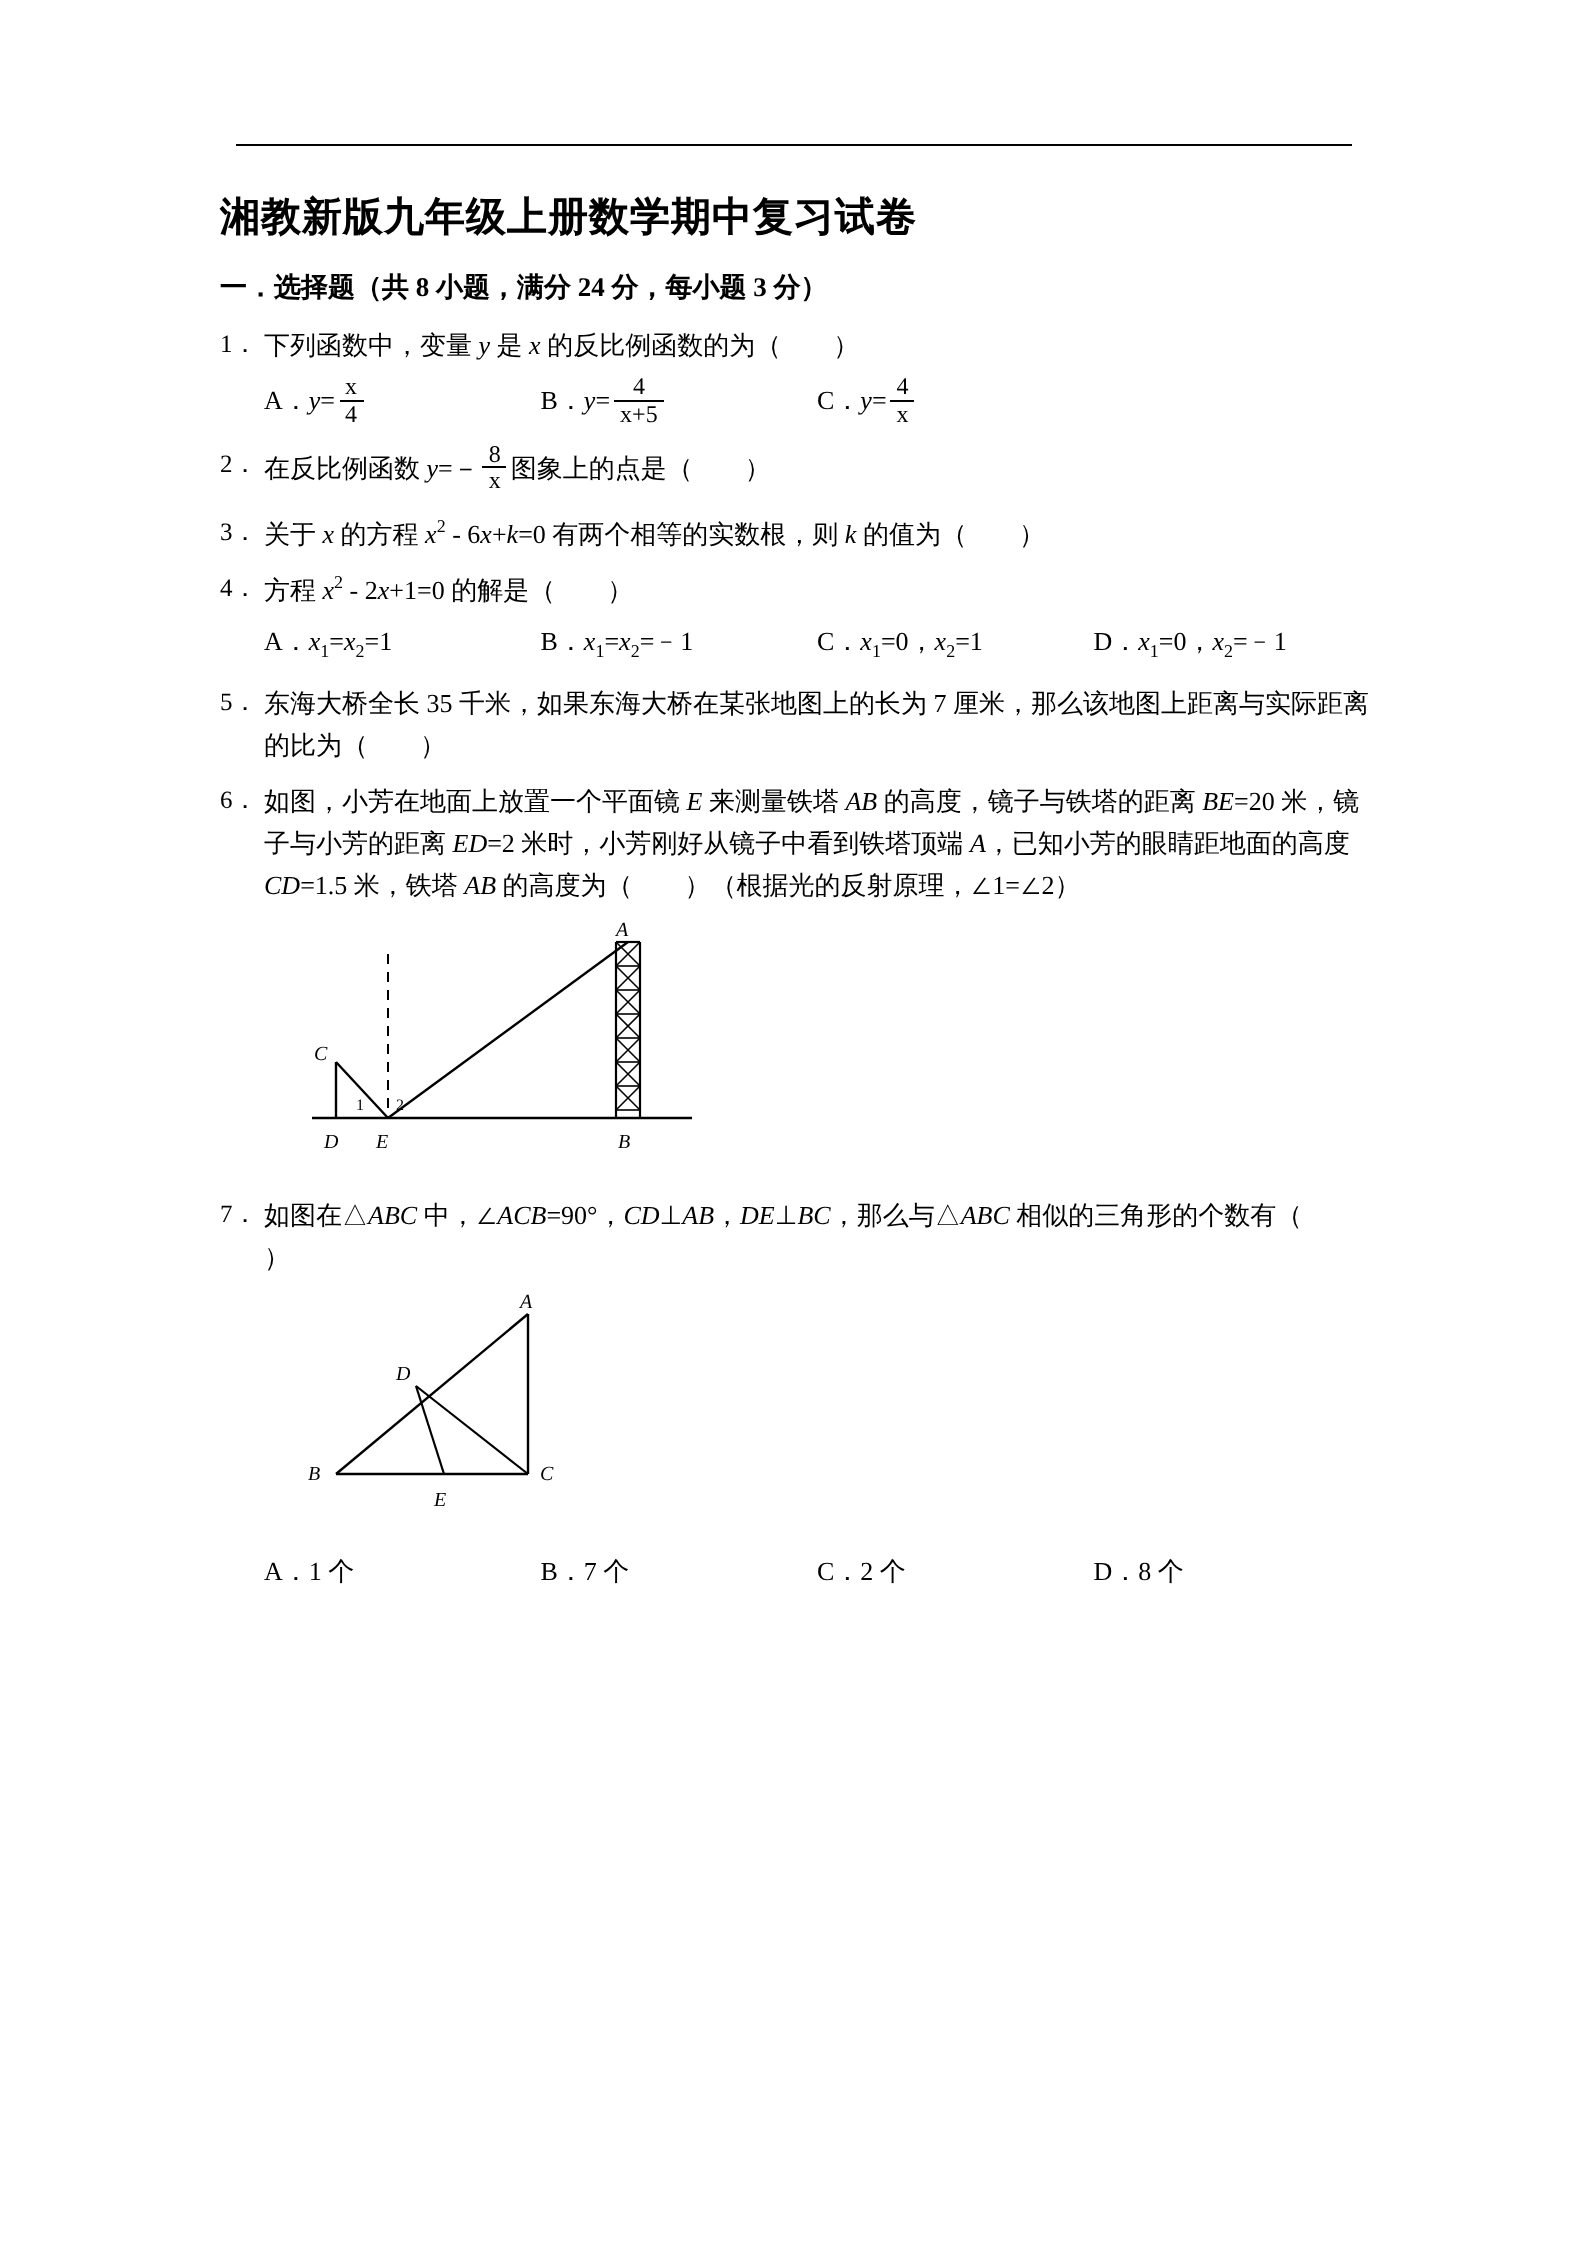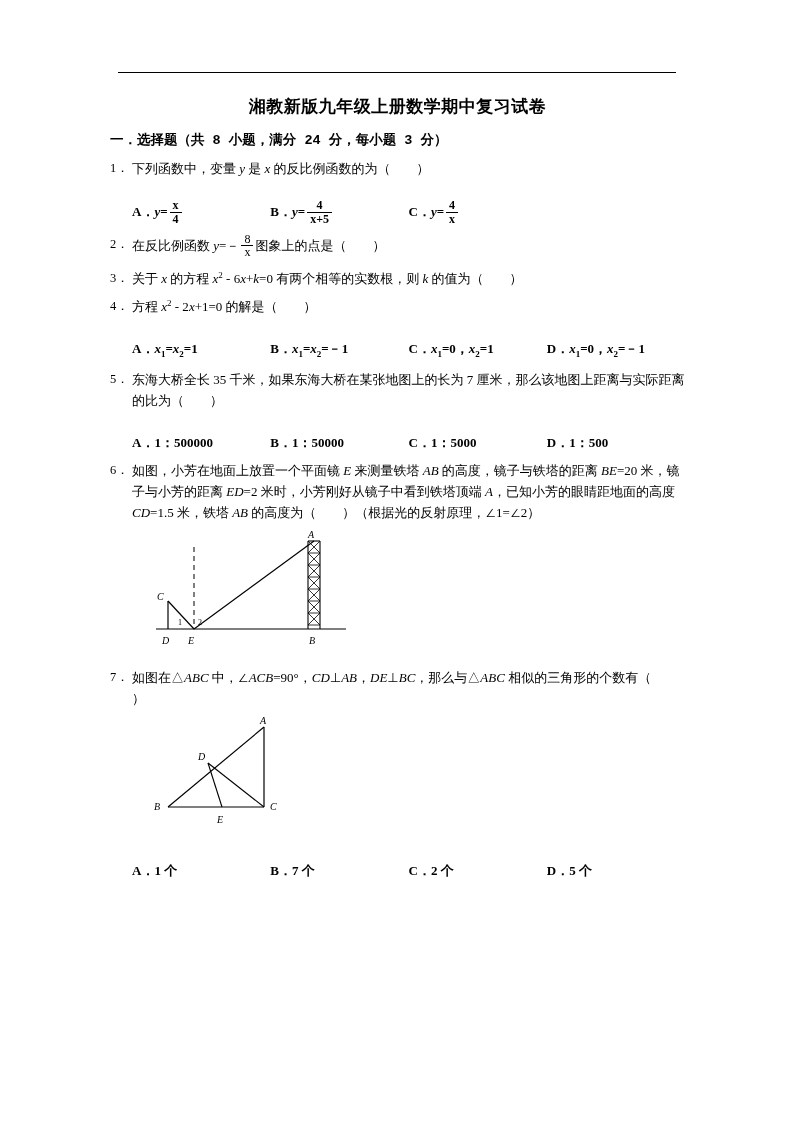--- a/index.html
+++ b/index.html
@@ -29,31 +29,31 @@
     width: 558px;
     border-top: 1px solid #000;
   }
   .content {
     position: absolute;
     left: 110px;
     top: 95px;
     width: 575px;
   }
   .doc-title {
-    text-align: center;
-    font-size: 17px;
+    text-align: left;
+    font-size: 20px;
     font-weight: bold;
     font-family: "DejaVu Serif", serif;
     letter-spacing: 0.5px;
     margin: 0 0 13px 0;
   }
   .section-head {
     font-size: 13.5px;
     font-weight: bold;
-    font-family: Liberation Mono, monospace;
+    font-family: Liberation Serif, serif;
     margin: 0 0 9px 0;
   }
   .q {
     margin-bottom: 7px;
     font-size: 13px;
     line-height: 1.62;
   }
   .q-body {
     display: flex;
     align-items: flex-start;
@@ -61,23 +61,22 @@
   .q-num {
     width: 22px;
     flex: none;
     font-size: 12.5px;
   }
   .q-text {
     flex: 1;
   }
   .options {
     display: flex;
-    margin: 21px 0 0 22px;
+    margin: 5px 0 0 22px;
     font-size: 13px;
-    font-weight: bold;
   }
   .opt {
     width: 25%;
     box-sizing: border-box;
   }
   em, .it {
     font-style: italic;
     font-family: "Liberation Serif", serif;
   }
   .frac {
@@ -174,26 +173,20 @@
         <div class="opt">B．<em>x</em><sub>1</sub>=<em>x</em><sub>2</sub>=﹣1</div>
         <div class="opt">C．<em>x</em><sub>1</sub>=0，<em>x</em><sub>2</sub>=1</div>
         <div class="opt">D．<em>x</em><sub>1</sub>=0，<em>x</em><sub>2</sub>=﹣1</div>
       </div>
     </div>
 
     <div class="q">
       <div class="q-body">
         <div class="q-num">5．</div>
         <div class="q-text">东海大桥全长 35 千米，如果东海大桥在某张地图上的长为 7 厘米，那么该地图上距离与实际距离的比为（<span class="blank"></span>）</div>
-      </div>
-      <div class="options">
-        <div class="opt"><span>A．</span><span>1：500000</span></div>
-        <div class="opt"><span>B．</span><span>1：50000</span></div>
-        <div class="opt"><span>C．</span><span>1：5000</span></div>
-        <div class="opt"><span>D．</span><span>1：500</span></div>
       </div>
     </div>
 
     <div class="q">
       <div class="q-body">
         <div class="q-num">6．</div>
         <div class="q-text">如图，小芳在地面上放置一个平面镜 <em>E</em> 来测量铁塔 <em>AB</em> 的高度，镜子与铁塔的距离 <em>BE</em>=20 米，镜子与小芳的距离 <em>ED</em>=2 米时，小芳刚好从镜子中看到铁塔顶端 <em>A</em>，已知小芳的眼睛距地面的高度 <em>CD</em>=1.5 米，铁塔 <em>AB</em> 的高度为（<span class="blank"></span>）（根据光的反射原理，∠1=∠2）</div>
       </div>
 
       <div class="fig">
@@ -268,18 +261,18 @@
           <text x="8" y="95" font-size="10" font-style="italic" font-family="Liberation Serif, serif">B</text>
           <text x="71" y="108" font-size="10" font-style="italic" font-family="Liberation Serif, serif">E</text>
           <text x="124" y="95" font-size="10" font-style="italic" font-family="Liberation Serif, serif">C</text>
         </svg>
       </div>
 
       <div class="options">
         <div class="opt"><span>A．</span><span>1 个</span></div>
         <div class="opt"><span>B．</span><span>7 个</span></div>
         <div class="opt"><span>C．</span><span>2 个</span></div>
-        <div class="opt"><span>D．</span><span>5 个</span></div>
+        <div class="opt"><span>D．</span><span>8 个</span></div>
       </div>
     </div>
 
   </div>
 </div>
 
 </body></html>

